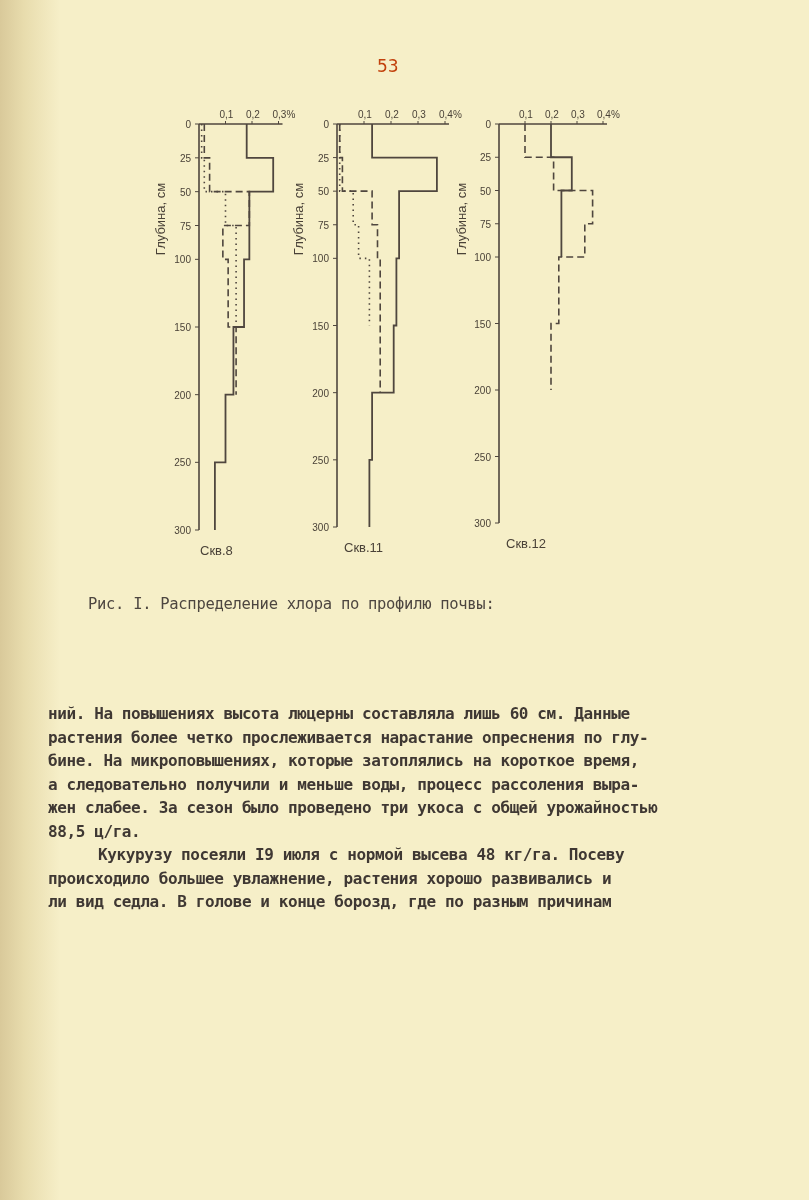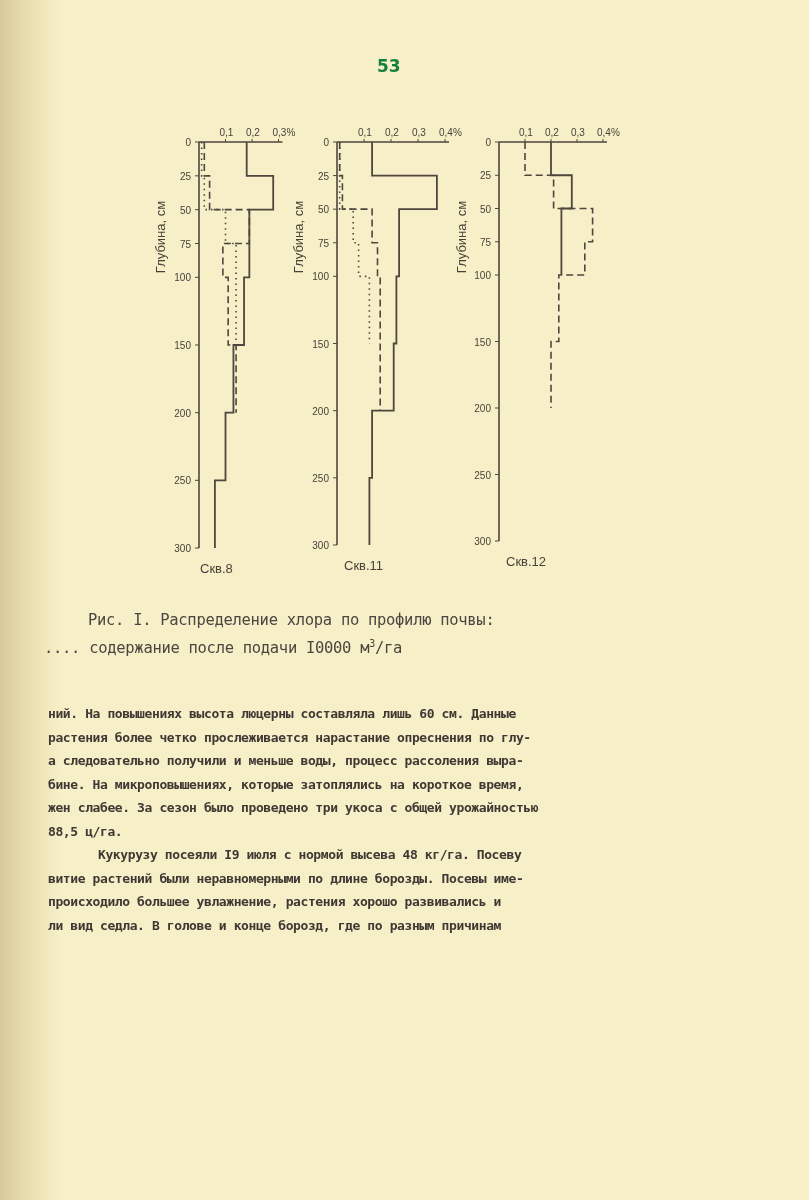--- a/index.html
+++ b/index.html
@@ -9,33 +9,33 @@
     position: relative;
     font-family: "DejaVu Sans Mono", "Liberation Mono", monospace;
     color: #4a4238;
   }
   .page-shade {
     position: absolute; left: 0; top: 0; width: 60px; height: 1200px;
     background: linear-gradient(to right, #d9c99a 0%, #e8dcad 40%, rgba(246,239,200,0) 100%);
   }
   .page-number {
     position: absolute; left: 377px; top: 56px;
-    font-family: "DejaVu Sans", sans-serif; font-size: 17px; color: #15803d; font-weight: bold;
+    font-family: "DejaVu Sans", sans-serif; font-size: 17px; color: #c2410c;
   }
-  .figure { position: absolute; left: 0; top: 108px; width: 809px; height: 480px; }
+  .figure { position: absolute; left: 0; top: 90px; width: 809px; height: 480px; }
   .figure svg { position: absolute; left: 0; top: 0; }
   .caption {
-    position: absolute; left: 44px; top: 608px; width: 740px;
+    position: absolute; left: 44px; top: 592px; width: 740px;
     font-size: 15.5px; line-height: 24px; color: #4d4640; letter-spacing: -0.3px;
   }
   .caption .line { white-space: nowrap; }
   .caption .indent { padding-left: 44px; }
   .body-text {
     position: absolute; left: 48px; top: 702px; width: 720px;
-    font-size: 13px; line-height: 23.5px; color: #3f3833; letter-spacing: -0.4px;
+    font-size: 16px; line-height: 23.5px; color: #3f3833; letter-spacing: -0.4px;
     font-weight: bold;
   }
   .body-text .line { white-space: nowrap; }
   .body-text .para2 { }
   .body-text .indent { padding-left: 50px; }
   sup { font-size: 10px; }
   .tick-label { font-family: "Liberation Sans", sans-serif; font-size: 10px; fill: #4a4238; }
   .axis-title { font-family: "Liberation Sans", sans-serif; font-size: 13px; fill: #4a4238; }
   .well-label { font-family: "Liberation Sans", sans-serif; font-size: 13px; fill: #4a4238; }
 </style>
@@ -148,34 +148,29 @@
         <text x="0" y="0" class="axis-title" transform="translate(466,129) rotate(-90)" text-anchor="middle">Глубина, см</text>
         <path d="M551 34 L551 67.25 L571.8 67.25 L571.8 100.5 L561.4 100.5 L561.4 167" fill="none" stroke="#4f463e" stroke-width="1.8"></path>
         <path d="M525 34 L525 67.25 L553.6 67.25 L553.6 100.5 L592.6 100.5 L592.6 133.75 L584.8 133.75 L584.8 167 L558.8 167 L558.8 233.5 L551 233.5 L551 300" fill="none" stroke="#4f463e" stroke-width="1.6" stroke-dasharray="7,4"></path>
         <text x="506" y="458" class="well-label">Скв.12</text>
       </g>
     </svg>
 </div>
 
 <div class="caption">
   <div class="line indent">Рис. I. Распределение хлора по профилю почвы:</div>
-  <div class="line">
-    <span>....</span>
-    <span>содержание после подачи I0000 м</span><sup>3</sup><span>/га</span>
-  </div>
 </div>
 
 <div class="body-text">
   <div>
     <div class="line">ний. На повышениях высота люцерны составляла лишь 60 см. Данные</div>
     <div class="line">растения более четко прослеживается нарастание опреснения по глу-</div>
+    <div class="line">бине. На микроповышениях, которые затоплялись на короткое время,</div>
     <div class="line">а следовательно получили и меньше воды, процесс рассоления выра-</div>
-    <div class="line">бине. На микроповышениях, которые затоплялись на короткое время,</div>
     <div class="line">жен слабее. За сезон было проведено три укоса с общей урожайностью</div>
     <div class="line">88,5 ц/га.</div>
   </div>
   <div class="para2">
     <div class="line indent">Кукурузу посеяли I9 июля с нормой высева 48 кг/га. Посеву</div>
-    <div class="line">витие растений были неравномерными по длине борозды. Посевы име-</div>
     <div class="line">происходило большее увлажнение, растения хорошо развивались и</div>
     <div class="line">ли вид седла. В голове и конце борозд, где по разным причинам</div>
   </div>
 </div>
 
 </body></html>

